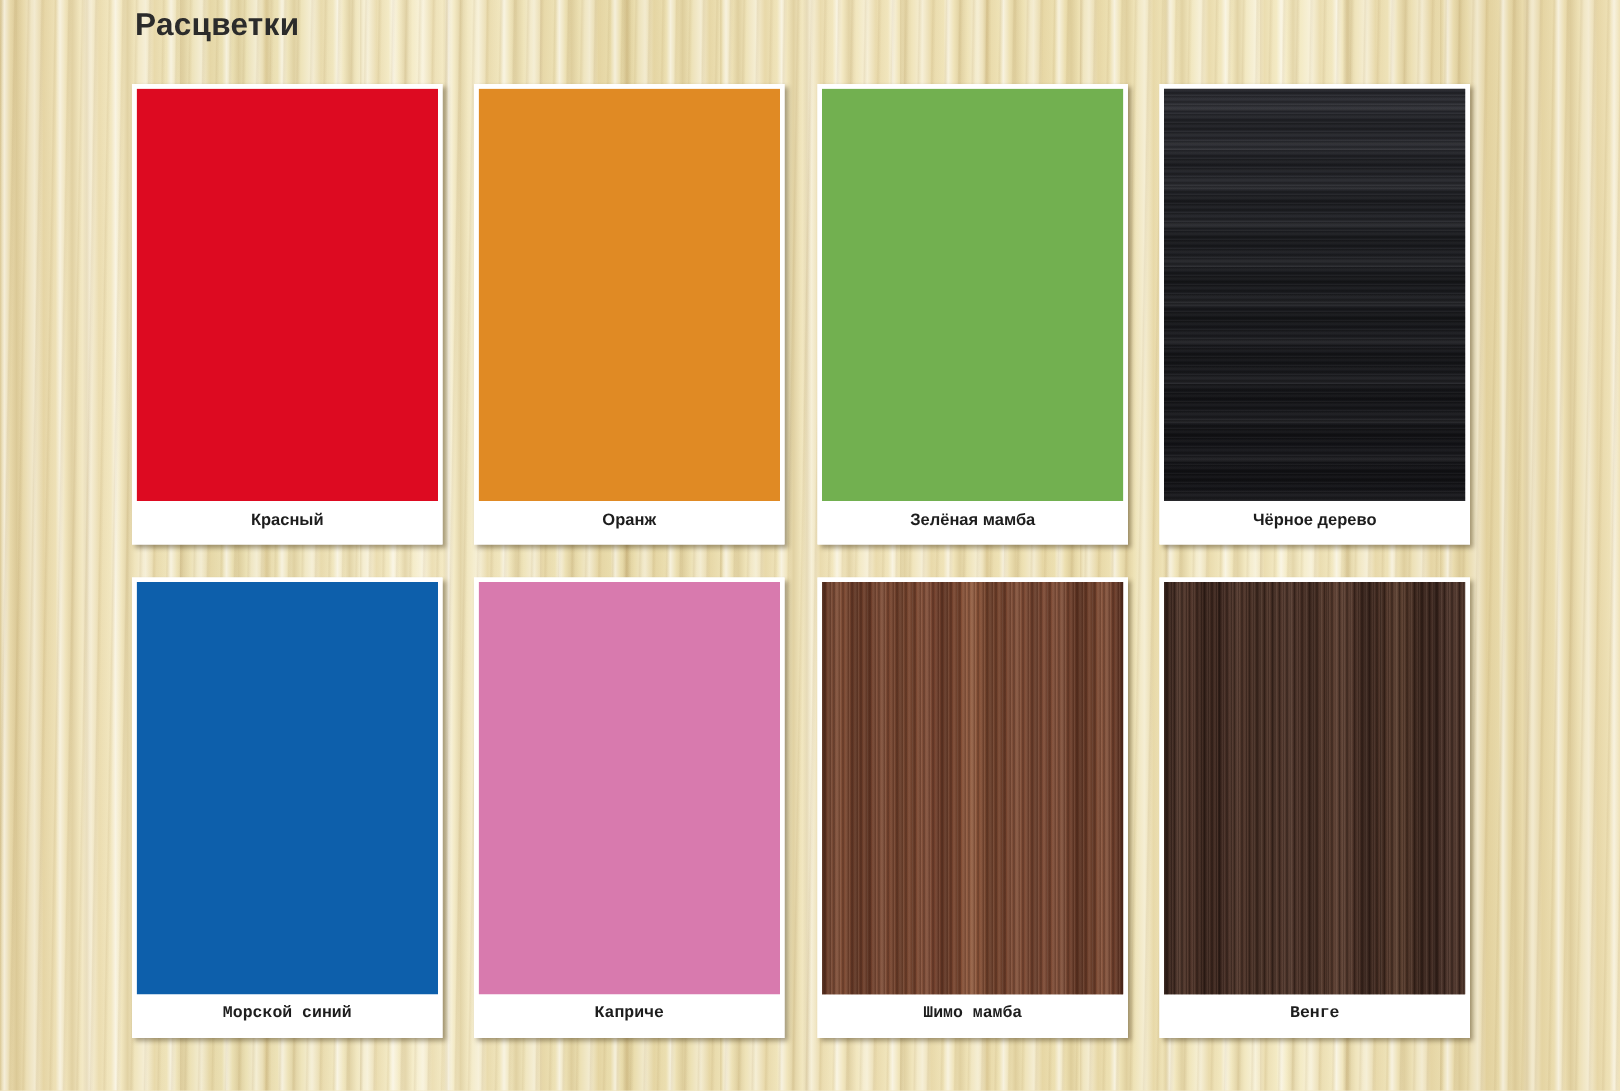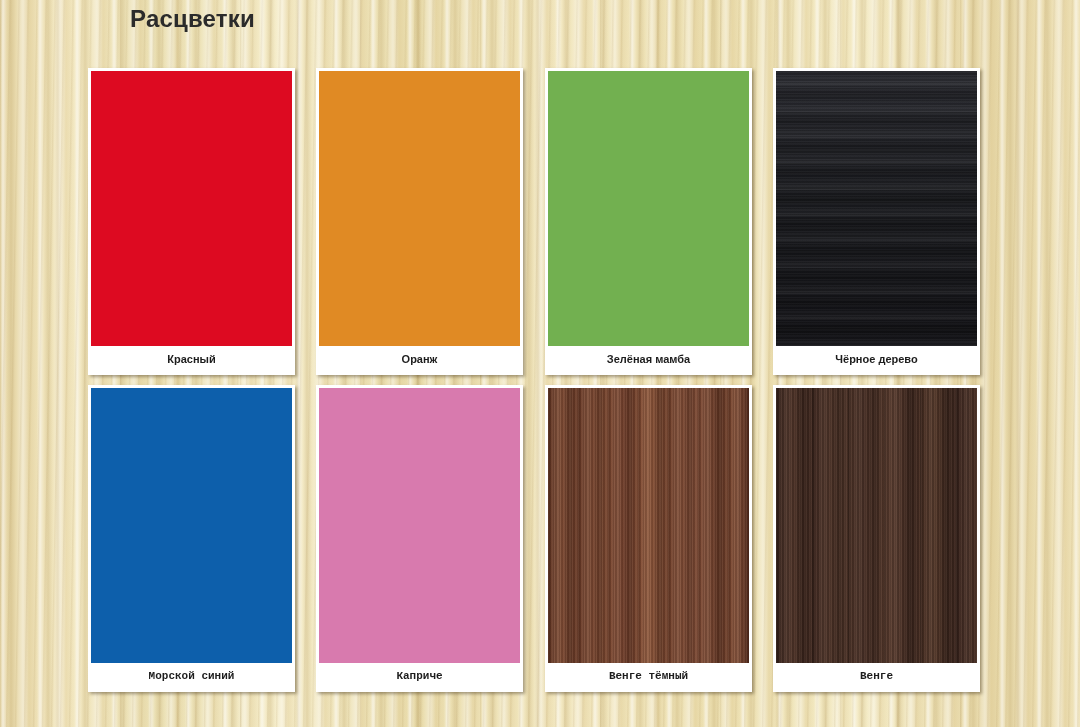--- a/index.html
+++ b/index.html
@@ -70,42 +70,41 @@
   
   .content {
     position: relative;
     z-index: 2;
   }
 
   .page-title {
     position: absolute;
     left: 90px;
     top: 5px;
-    font-size: 24px;
+    font-size: 21px;
     font-weight: bold;
     color: #2b2b2b;
     letter-spacing: 0.2px;
     white-space: nowrap;
-    margin-left: 40px;
   }
 
   .grid {
     position: absolute;
     left: 88px;
     top: 56px;
     width: 900px;
   }
 
   .row {
     position: absolute;
     left: 0;
     width: 900px;
     height: 307px;
   }
-  .row-0 { top: 12px; }
+  .row-0 { top: 0px; }
   .row-1 { top: 329px; font-family: Liberation Mono, monospace; }
 
   .card {
     position: absolute;
     top: 0;
     width: 201px;
     height: 301px;
     background: #ffffff;
     border: 3px solid #ffffff;
     box-sizing: content-box;
@@ -280,21 +279,21 @@
         <div class="swatch">
           <div class="tex" style="background-color:#d87aae"></div>
         </div>
         <div class="swatch-label">Каприче</div>
       </div>
 
       <div class="card col-2">
         <div class="swatch">
           <div class="tex tex-shimo"></div>
         </div>
-        <div class="swatch-label">Венге тёмный</div>
+        <div class="swatch-label">Шимо мамба</div>
       </div>
 
       <div class="card col-3">
         <div class="swatch">
           <div class="tex tex-wenge"></div>
         </div>
         <div class="swatch-label">Венге</div>
       </div>
 
     </div>

